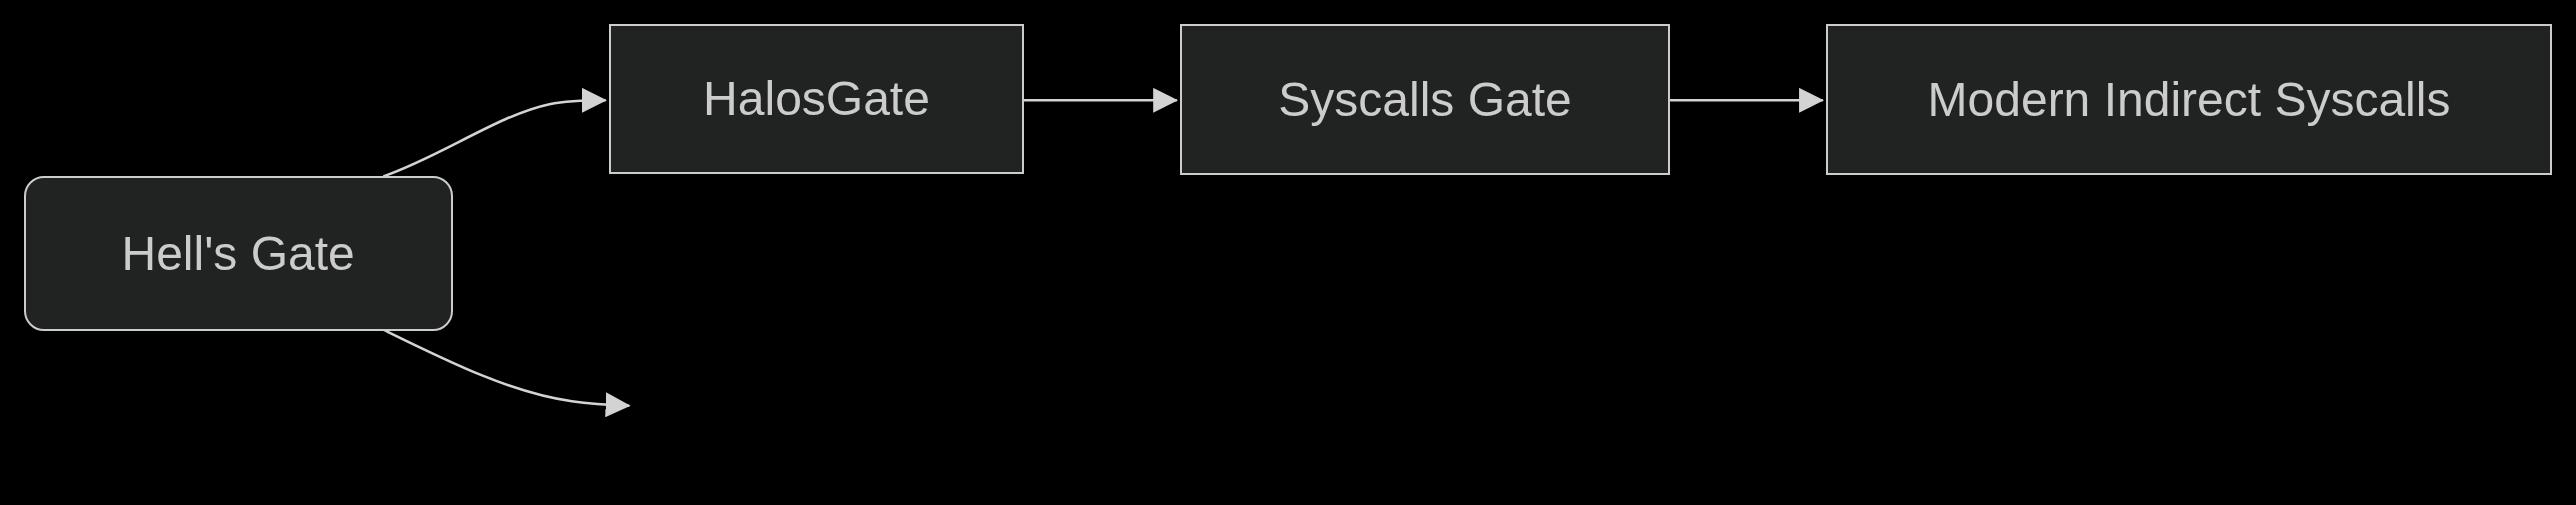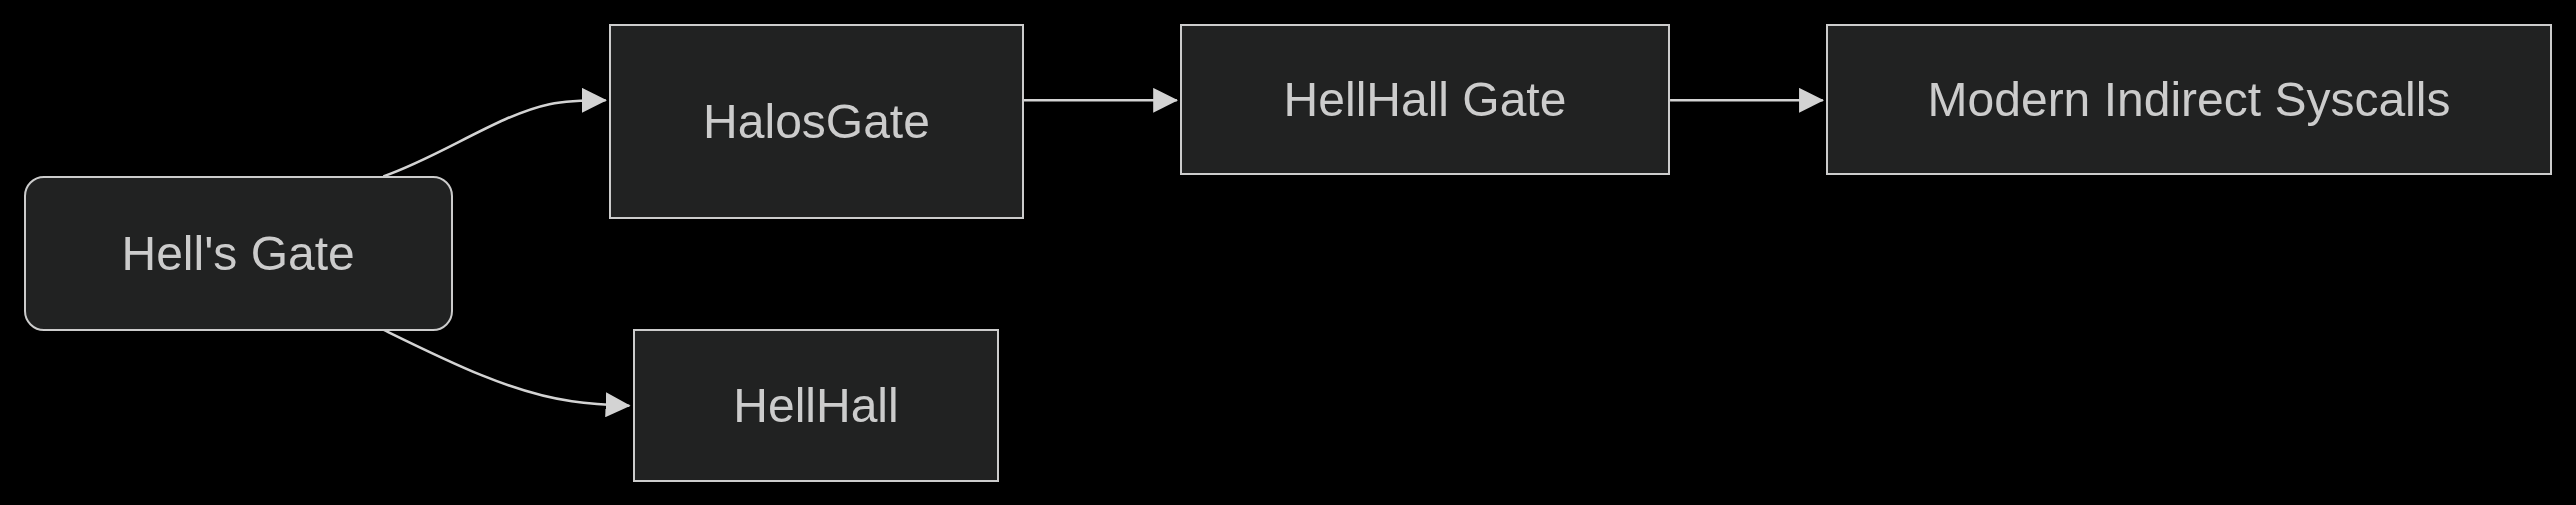--- a/index.html
+++ b/index.html
@@ -35,21 +35,21 @@
     color: var(--text, #cccccc);
     display: flex;
     align-items: center;
     justify-content: center;
     font-size: 48px;
     line-height: 1;
     white-space: nowrap;
     text-align: center;
   }
   .node-hells-gate   { left: 23.6px;   top: 176px; width: 429px;  height: 155px; border-radius: 20px; }
-  .node-halosgate    { left: 609px;  top: 24px;  width: 415px;  height: 195px; }
+  .node-halosgate    { left: 609px;  top: 24px;  width: 415px;  height: 150px; }
   .node-tartarus     { left: 1180px; top: 24px;  width: 490px;  height: 151px; }
   .node-modern       { left: 1826px; top: 24px;  width: 726px; height: 151px; }
   .node-hellhall     { left: 633px;  top: 329px; width: 366px;  height: 153px; }
 </style>
 </head>
 <body>
 
 <div class="canvas">
 
   <svg class="edges-layer" viewBox="0 0 4032 792" xmlns="http://www.w3.org/2000/svg">
@@ -70,25 +70,22 @@
 
   <div class="node node-hells-gate">
     <span>Hell's Gate</span>
   </div>
 
   <div class="node node-halosgate">
     <span>HalosGate</span>
   </div>
 
   <div class="node node-tartarus">
-    <span>HellHall Gate</span>
+    <span>Syscalls Gate</span>
   </div>
 
   <div class="node node-modern">
     <span>Modern Indirect Syscalls</span>
   </div>
 
-  <div class="node node-hellhall">
-    <span>HellHall</span>
-  </div>
 
 </div>
 
 
 </body></html>

